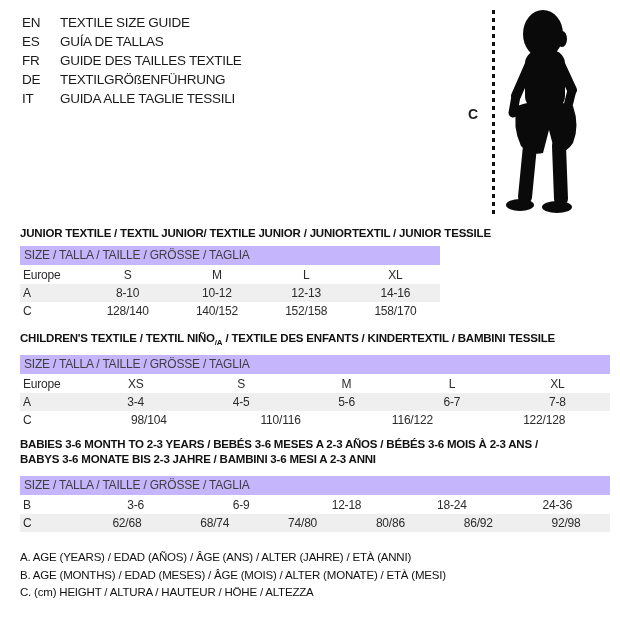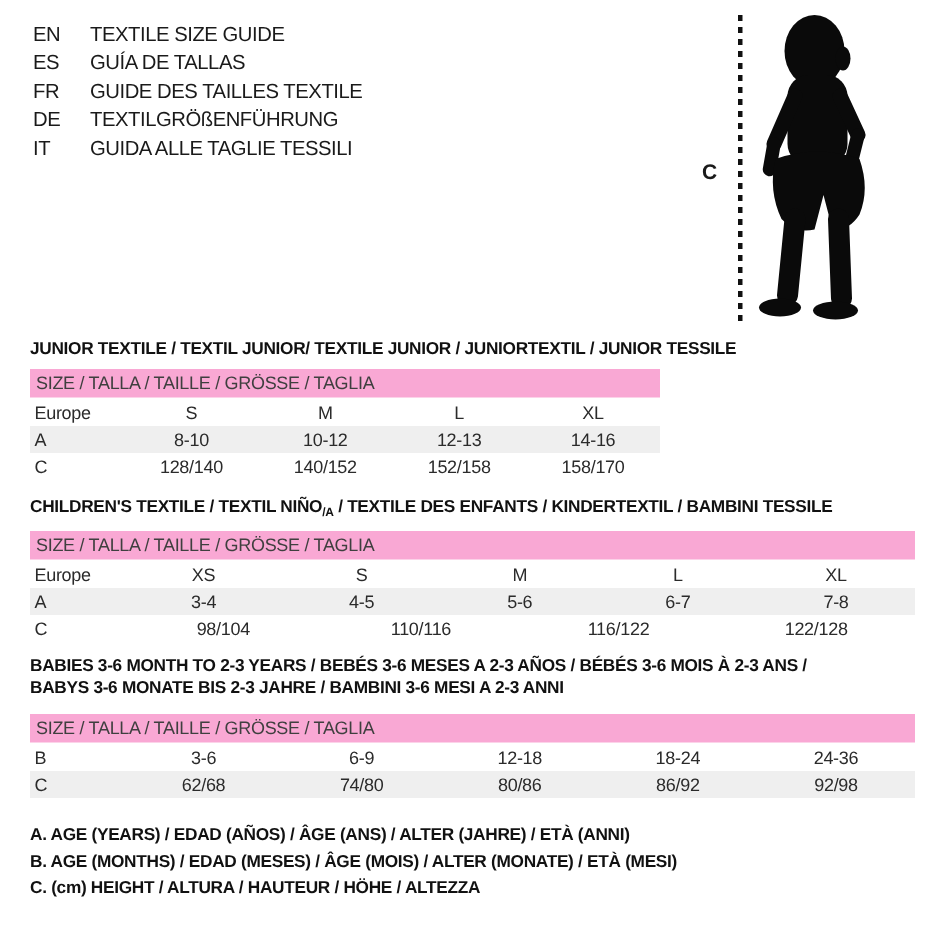--- a/index.html
+++ b/index.html
@@ -22,29 +22,29 @@
   .clabel{position:absolute;left:2px;top:100px;font-weight:700;font-size:14px}
   #figure svg{position:absolute;left:36px;top:2px}
 
   
   .tbl{position:absolute;left:20px}
   #t1{top:226px;width:420px}
   #t2{top:331px;width:590px}
   #t3{top:437px;width:590px}
   .tbl-title{font-weight:700;font-size:11.5px;line-height:15px;letter-spacing:-0.2px;white-space:nowrap;margin-bottom:5px;color:#111}
   .tbl-title sub{font-size:8px}
-  .bar{height:19px;line-height:19px;background:#f9a8d4;color:#3f3f3f;font-size:12px;padding-left:4px;letter-spacing:-0.2px;margin-bottom:1px}
+  .bar{height:19px;line-height:19px;background:#c4b5fd;color:#3f3f3f;font-size:12px;padding-left:4px;letter-spacing:-0.2px;margin-bottom:1px}
   .trow{display:flex;height:18px;line-height:18px;font-size:12px;color:#2b2b2b;letter-spacing:-0.2px}
   .trow.shaded{background:#efefef}
   .rlabel{width:60px;padding-left:3px}
   .cell{flex:1;text-align:center}
 
   
   #footnotes{position:absolute;left:20px;top:549px}
-  .fn{font-weight:700;font-size:11.5px;line-height:17.5px;letter-spacing:-0.2px;white-space:nowrap;color:#111}
+  .fn{font-weight:400;font-size:11.5px;line-height:17.5px;letter-spacing:-0.2px;white-space:nowrap;color:#111}
 </style>
 </head>
 <body>
 
 <div id="langs">
   <div class="lang-row">
     <span class="lang-code">EN</span>
     <span>TEXTILE SIZE GUIDE</span>
   </div>
   <div class="lang-row">
@@ -148,20 +148,21 @@
     <span class="rlabel">B</span>
     <span class="cell">3-6</span>
     <span class="cell">6-9</span>
     <span class="cell">12-18</span>
     <span class="cell">18-24</span>
     <span class="cell">24-36</span>
   </div>
   <div class="trow shaded">
     <span class="rlabel">C</span>
     <span class="cell">62/68</span>
+    <span class="cell">68/74</span>
     <span class="cell">74/80</span>
     <span class="cell">80/86</span>
     <span class="cell">86/92</span>
     <span class="cell">92/98</span>
   </div>
 </div>
 
 <div id="footnotes">
   <div class="fn">A. AGE (YEARS) / EDAD (AÑOS) / ÂGE (ANS) / ALTER (JAHRE) / ETÀ (ANNI)</div>
   <div class="fn">B. AGE (MONTHS) / EDAD (MESES) / ÂGE (MOIS) / ALTER (MONATE) / ETÀ (MESI)</div>

